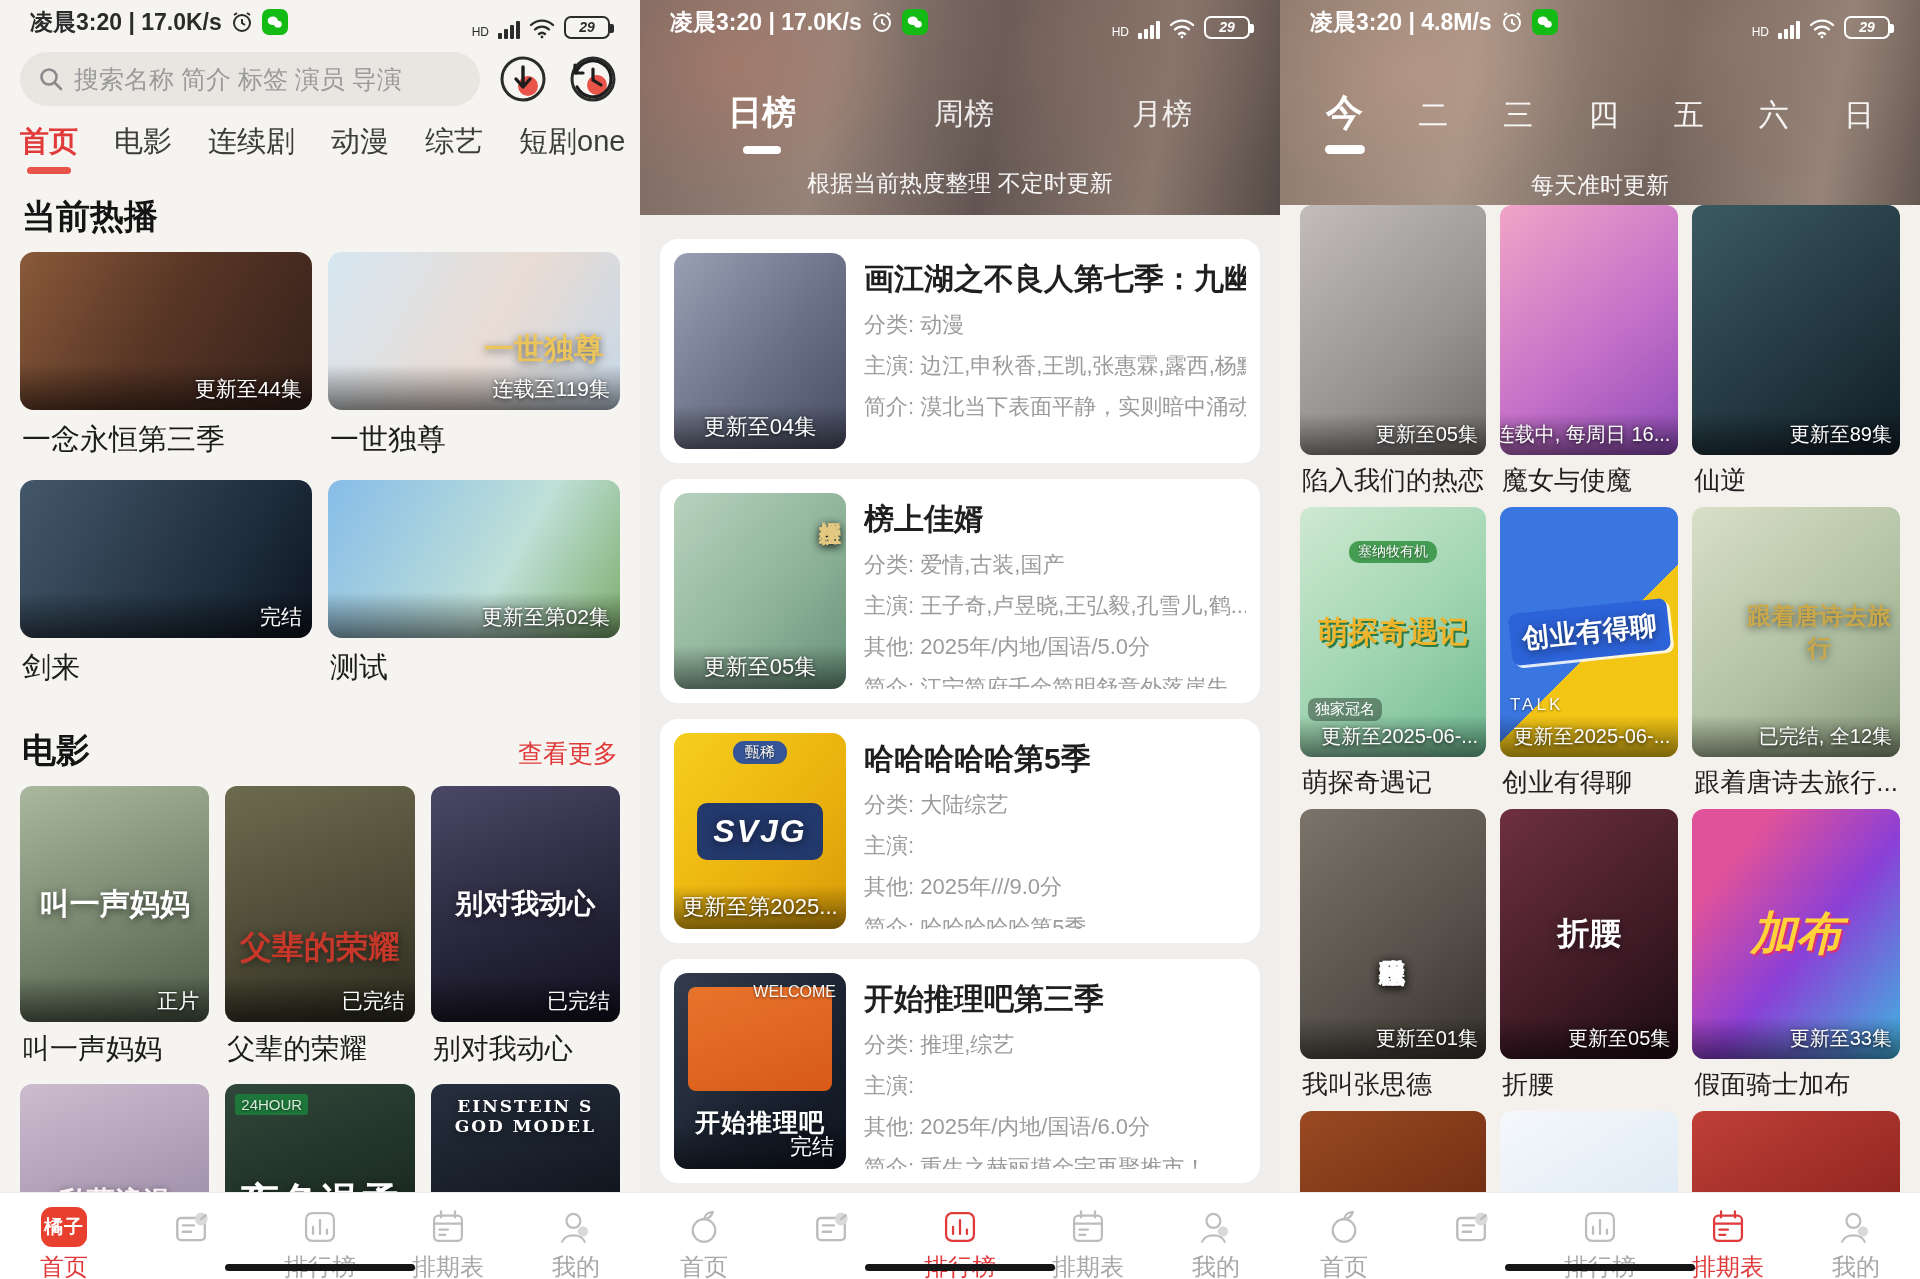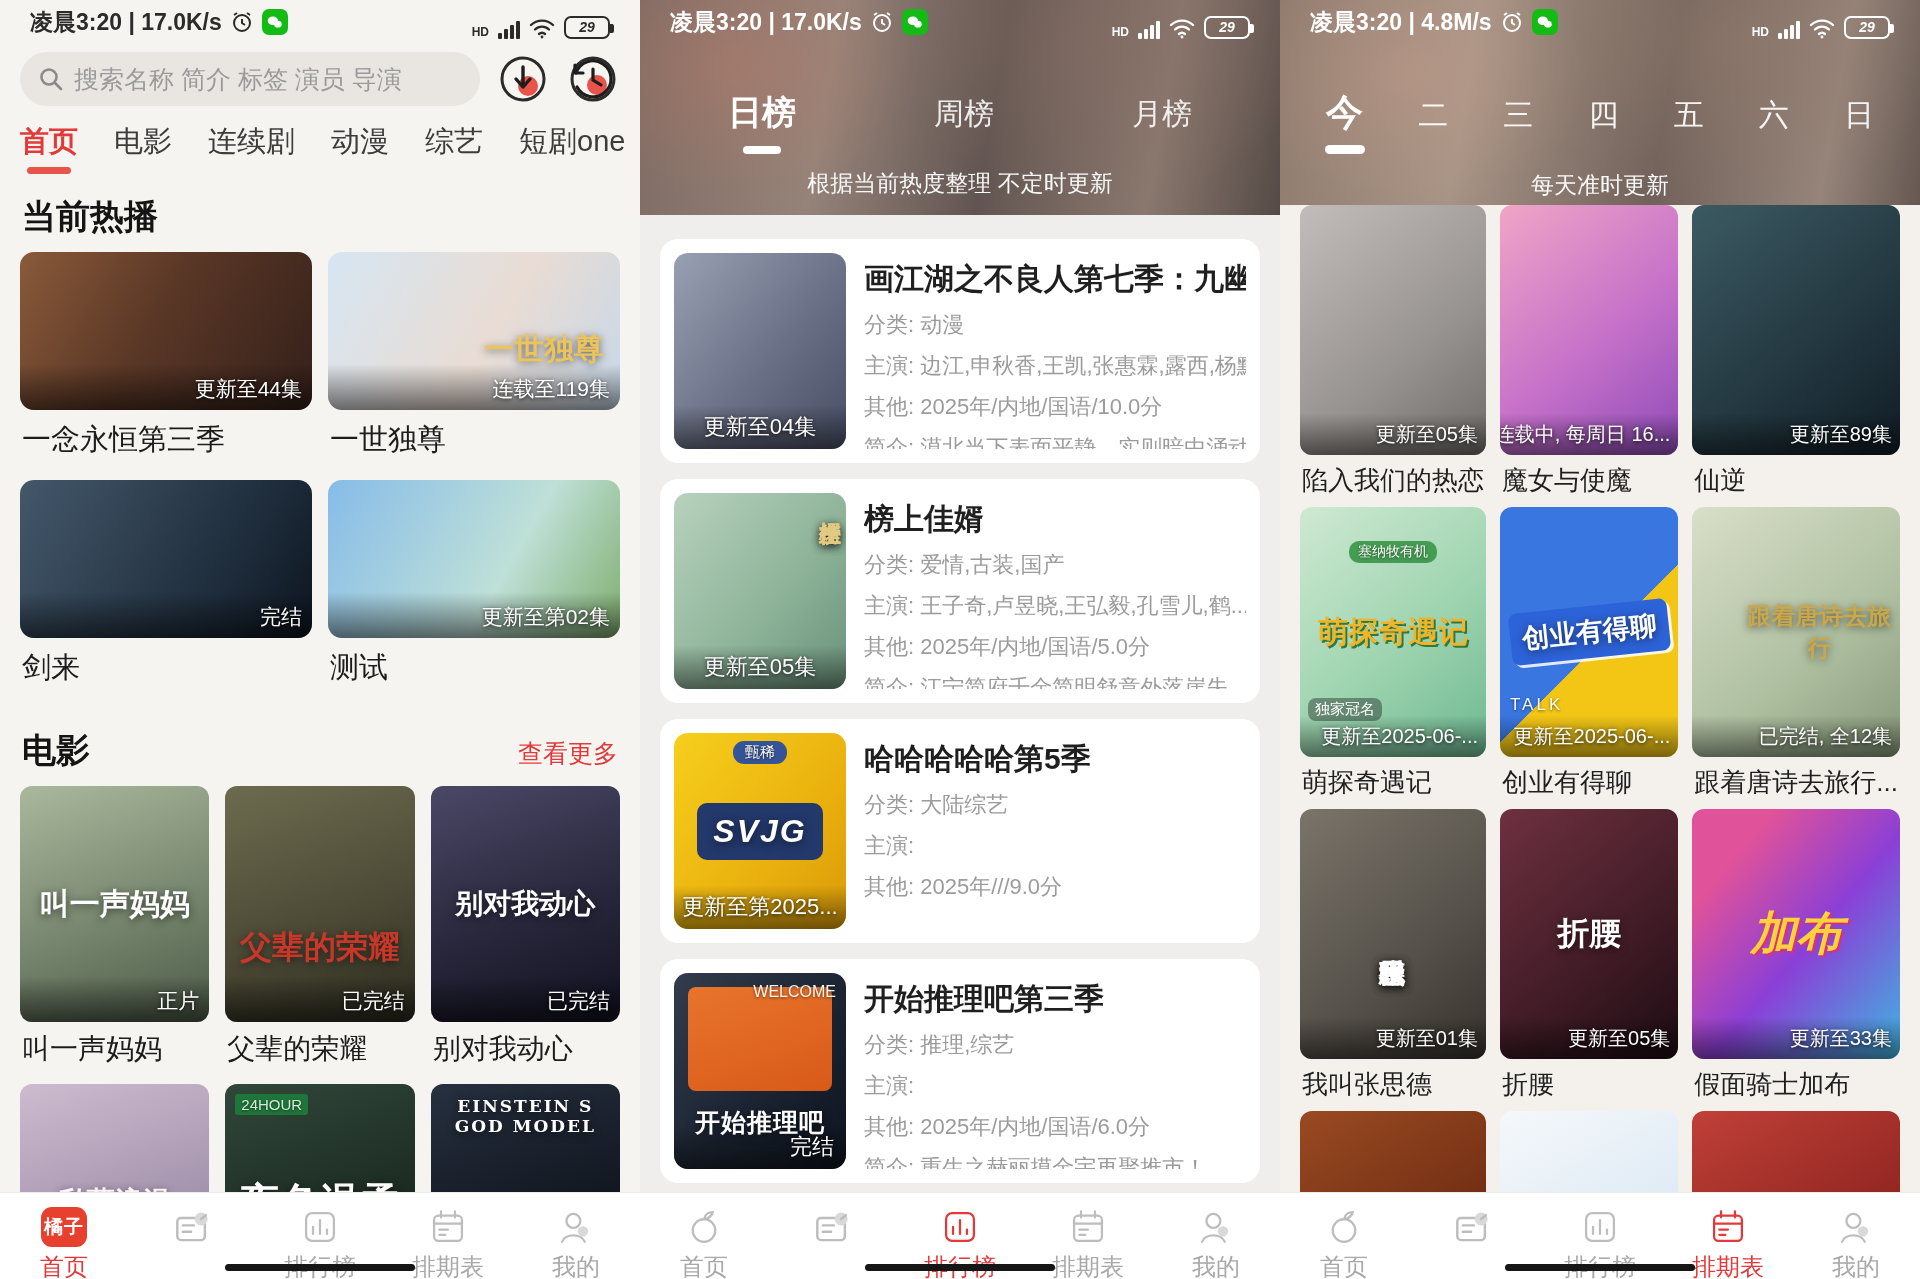--- a/index.html
+++ b/index.html
@@ -10,21 +10,21 @@
   .screen1 { background:#f6f4f0; }
   .screen2 { background:#f0eeec; }
   .screen3 { background:#f4f1ed; }
 
   
   .statusbar { height:44px; display:flex; align-items:center; justify-content:space-between; padding:0 30px; font-size:23px; font-weight:700; }
   .statusbar.dark { color:#2b2b2b; }
   .statusbar.light { color:#fff; }
   .st-left { display:flex; align-items:center; gap:8px; white-space:nowrap; }
   .st-right { display:flex; align-items:flex-end; gap:9px; }
-  .hd { font-size:12px; font-weight:700; align-self:flex-start; margin-top:19px; }
+  .hd { font-size:12px; font-weight:400; align-self:flex-start; margin-top:19px; }
   .sig { display:flex; align-items:flex-end; gap:2px; height:18px; }
   .sig i { display:block; width:4px; background:currentColor; border-radius:1px; }
   .sig i:nth-child(1){height:6px} .sig i:nth-child(2){height:10px} .sig i:nth-child(3){height:14px} .sig i:nth-child(4){height:18px}
   .batt { position:relative; display:inline-flex; align-items:center; justify-content:center; width:46px; height:23px; border:2px solid currentColor; border-radius:7px; font-size:14px; font-weight:700; }
   .batt::after { content:""; position:absolute; right:-6px; top:6px; width:4px; height:9px; background:currentColor; border-radius:0 2px 2px 0; }
   .wx { display:inline-flex; width:26px; height:26px; border-radius:7px; background:#15bb15; align-items:center; justify-content:center; }
 
   
   .search-row { display:flex; align-items:center; gap:16px; margin:8px 20px 0; }
   .search { flex:1; height:54px; border-radius:27px; background:#e9e6e2; display:flex; align-items:center; padding:0 18px; gap:10px; }
@@ -393,21 +393,20 @@
     <div class="rank-list">
       <div class="rank-card k1">
         <div class="rart p-r1">
           <span class="art-label"></span>
           <span class="badge">更新至04集</span>
         </div>
         <div class="rinfo">
           <div class="rtitle">画江湖之不良人第七季：九幽...</div>
           <div class="rline">分类: 动漫</div>
           <div class="rline">主演: 边江,申秋香,王凯,张惠霖,露西,杨默</div>
-          <div class="rline">其他: 2025年/内地/国语/10.0分</div>
           <div class="rline">简介: 漠北当下表面平静，实则暗中涌动...</div>
         </div>
       </div>
       <div class="rank-card k2">
         <div class="rart p-r2">
           <span class="art-label">榜上佳婿</span>
           <span class="badge">更新至05集</span>
         </div>
         <div class="rinfo">
           <div class="rtitle">榜上佳婿</div>
@@ -423,20 +422,21 @@
           <span class="art-label">
               <span class="shield">SVJG</span>
             </span>
           <span class="badge">更新至第2025...</span>
         </div>
         <div class="rinfo">
           <div class="rtitle">哈哈哈哈哈第5季</div>
           <div class="rline">分类: 大陆综艺</div>
           <div class="rline">主演:</div>
           <div class="rline">其他: 2025年///9.0分</div>
+          <div class="rline">简介: 哈哈哈哈哈第5季</div>
         </div>
       </div>
       <div class="rank-card k4">
         <div class="rart p-r4">
           <span class="art2">WELCOME</span>
           <span class="art-label">开始推理吧</span>
           <span class="badge">完结</span>
         </div>
         <div class="rinfo">
           <div class="rtitle">开始推理吧第三季</div>

